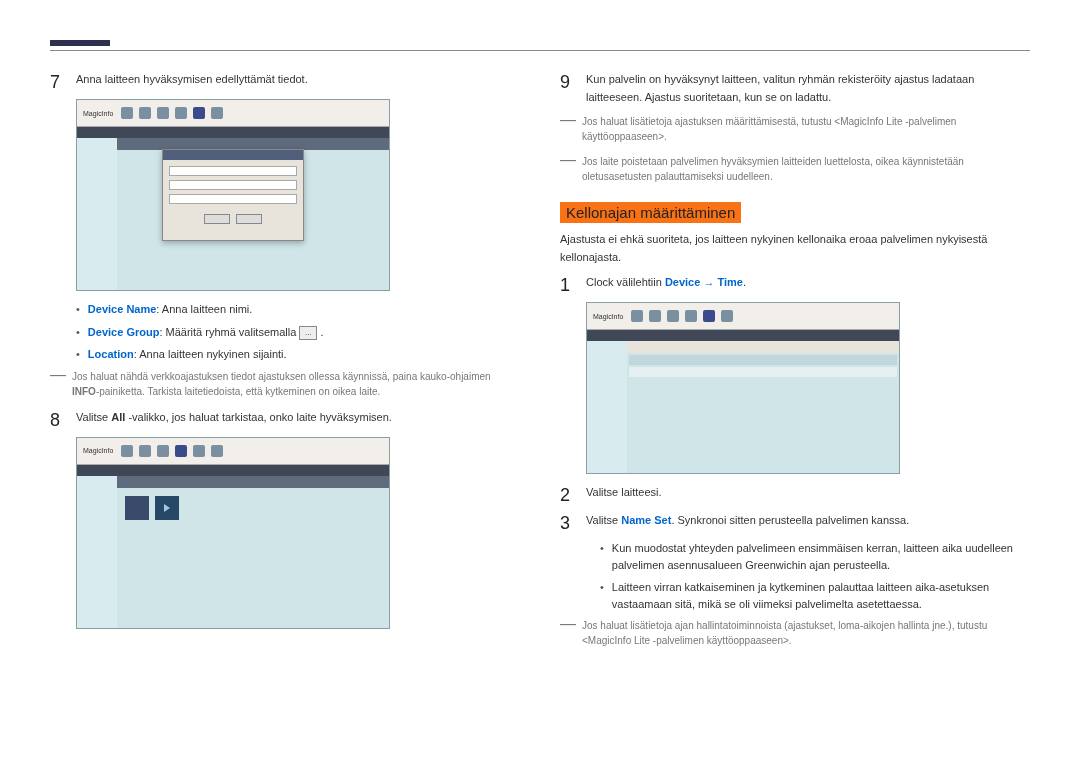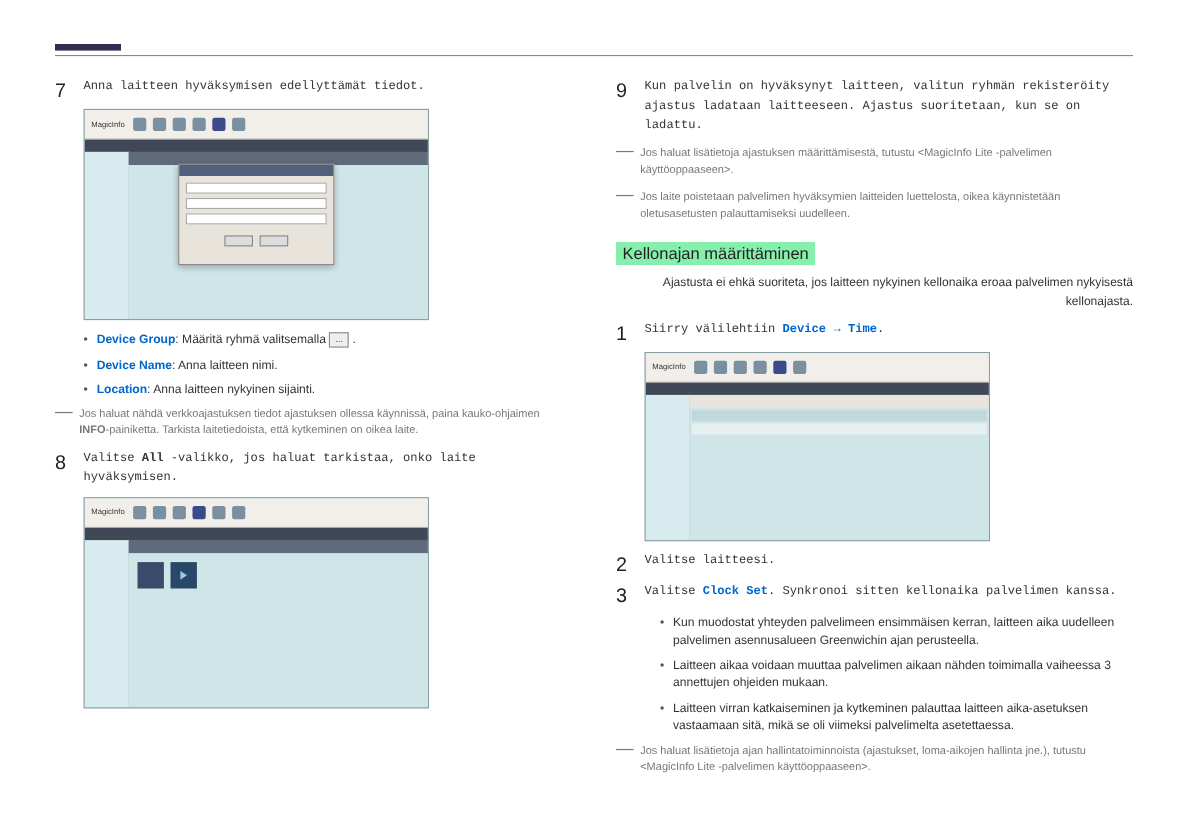--- a/index.html
+++ b/index.html
@@ -44,21 +44,20 @@
     font-weight: normal;
     color: #222;
     line-height: 1;
     padding-top: 2px;
     width: 14px;
     flex-shrink: 0;
   }
   .step-body {
     flex: 1;
     line-height: 1.6;
-    font-family: Liberation Mono, monospace;
   }
   .screenshot {
     width: 312px;
     height: 190px;
     background: #c9e1e4;
     border: 1px solid #88a0a3;
     margin: 6px 0 10px 0;
     margin-left: 26px;
     position: relative;
     overflow: hidden;
@@ -182,31 +181,30 @@
     line-height: 1.5;
     margin: 4px 0 10px 0;
   }
   .dash-note .dash {
     font-size: 16px;
     line-height: 0.7;
   }
   .dash-inner { flex:1; }
   .section-heading {
     display: inline-block;
-    background: #86efac;
+    background: #f97316;
     color: #222;
     font-size: 15px;
     font-weight: normal;
     padding: 2px 6px;
     margin: 8px 0 8px 0;
   }
   .para {
     line-height: 1.6;
     margin-bottom: 8px;
-    text-align: right;
   }
   .arrow {
     font-size: 11px;
   }
   .sub-bullets {
     padding-left: 40px;
     margin-top: 4px;
   }
 </style>
 </head>
@@ -251,28 +249,28 @@
           <div class="ss-dialog-btns">
             <div class="ss-btn"></div>
             <div class="ss-btn"></div>
           </div>
         </div>
       </div>
 
       <div class="bullet-list">
         <div class="bullet">
           <div class="bullet-inner">
+            <span class="bold-blue">Device Name</span><span>: Anna laitteen nimi.</span>
+          </div>
+        </div>
+        <div class="bullet">
+          <div class="bullet-inner">
             <span class="bold-blue">Device Group</span><span>: Määritä ryhmä valitsemalla</span>
             <span class="dots-btn">...</span>
             <span>.</span>
-          </div>
-        </div>
-        <div class="bullet">
-          <div class="bullet-inner">
-            <span class="bold-blue">Device Name</span><span>: Anna laitteen nimi.</span>
           </div>
         </div>
         <div class="bullet">
           <div class="bullet-inner">
             <span class="bold-blue">Location</span><span>: Anna laitteen nykyinen sijainti.</span>
           </div>
         </div>
       </div>
 
       <div class="dash-note">
@@ -332,21 +330,21 @@
         <span class="dash-inner">Jos laite poistetaan palvelimen hyväksymien laitteiden luettelosta, oikea käynnistetään oletusasetusten palauttamiseksi uudelleen.</span>
       </div>
 
       <div class="section-heading">Kellonajan määrittäminen</div>
 
       <div class="para">Ajastusta ei ehkä suoriteta, jos laitteen nykyinen kellonaika eroaa palvelimen nykyisestä kellonajasta.</div>
 
       <div class="step">
         <div class="step-num">1</div>
         <div class="step-body">
-          <span>Siirry välilehtiin </span><span class="bold-blue">Device</span><span class="bold-blue arrow"> → </span><span class="bold-blue">Time</span><span>.</span>
+          <span>Clock välilehtiin </span><span class="bold-blue">Device</span><span class="bold-blue arrow"> → </span><span class="bold-blue">Time</span><span>.</span>
         </div>
       </div>
 
       <div class="screenshot" style="height:170px">
         <div class="ss-topbar">
           <span class="ss-logo">MagicInfo</span>
           <div class="ss-icons">
             <div class="ss-icon"></div>
             <div class="ss-icon"></div>
             <div class="ss-icon"></div>
@@ -365,30 +363,27 @@
       </div>
 
       <div class="step">
         <div class="step-num">2</div>
         <div class="step-body">Valitse laitteesi.</div>
       </div>
 
       <div class="step">
         <div class="step-num">3</div>
         <div class="step-body">
-          <span>Valitse </span><span class="bold-blue">Clock Set</span><span>. Synkronoi sitten kellonaika palvelimen kanssa.</span>
+          <span>Valitse </span><span class="bold-blue">Name Set</span><span>. Synkronoi sitten perusteella palvelimen kanssa.</span>
         </div>
       </div>
 
       <div class="sub-bullets">
         <div class="bullet">
           <div class="bullet-inner">Kun muodostat yhteyden palvelimeen ensimmäisen kerran, laitteen aika uudelleen palvelimen asennusalueen Greenwichin ajan perusteella.</div>
-        </div>
-        <div class="bullet">
-          <div class="bullet-inner">Laitteen aikaa voidaan muuttaa palvelimen aikaan nähden toimimalla vaiheessa 3 annettujen ohjeiden mukaan.</div>
         </div>
         <div class="bullet">
           <div class="bullet-inner">Laitteen virran katkaiseminen ja kytkeminen palauttaa laitteen aika-asetuksen vastaamaan sitä, mikä se oli viimeksi palvelimelta asetettaessa.</div>
         </div>
       </div>
 
       <div class="dash-note">
         <span class="dash">―</span>
         <span class="dash-inner">Jos haluat lisätietoja ajan hallintatoiminnoista (ajastukset, loma-aikojen hallinta jne.), tutustu &lt;MagicInfo Lite -palvelimen käyttöoppaaseen&gt;.</span>
       </div>

